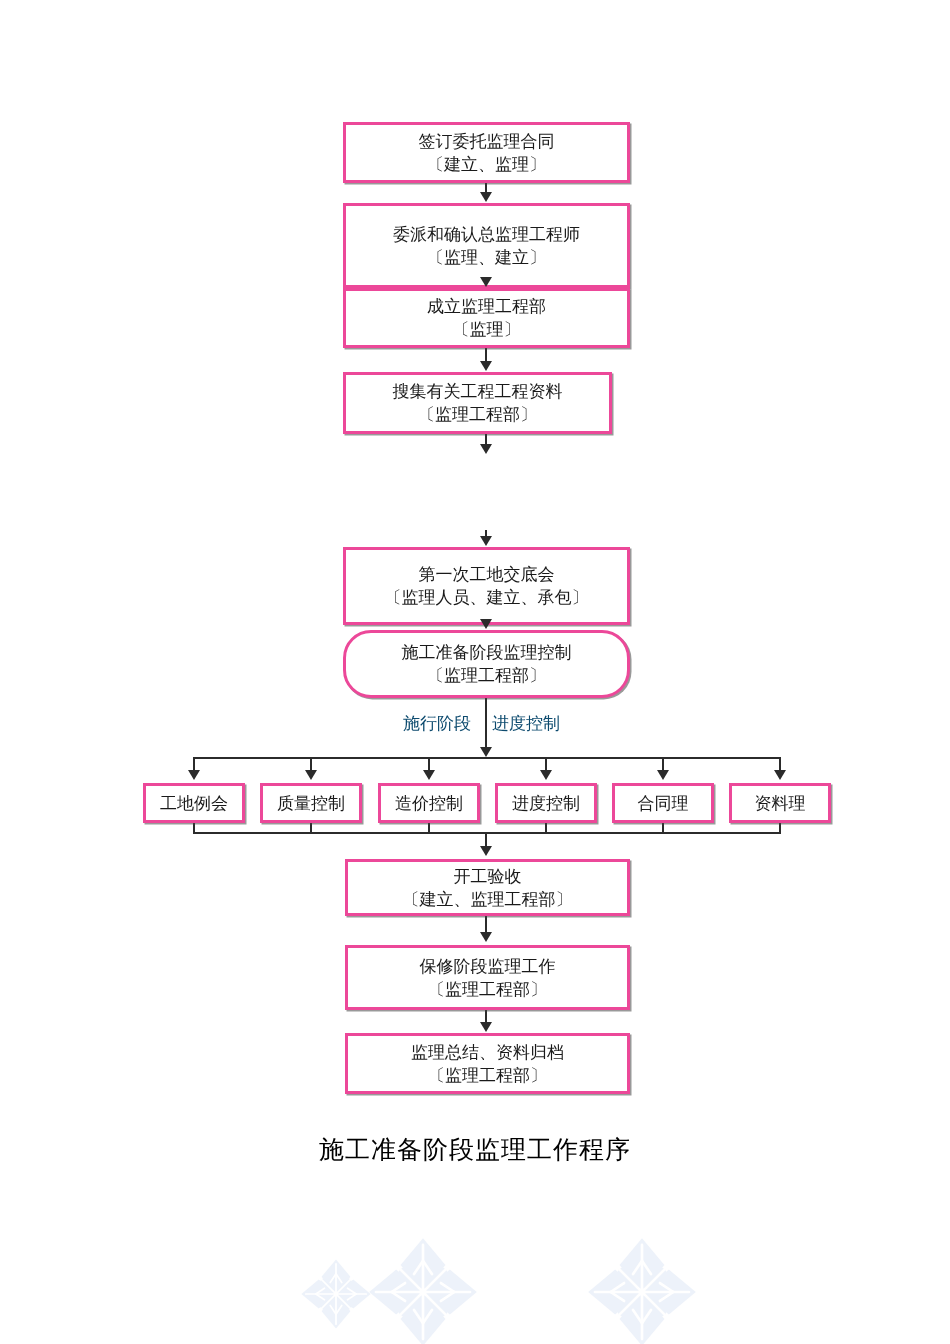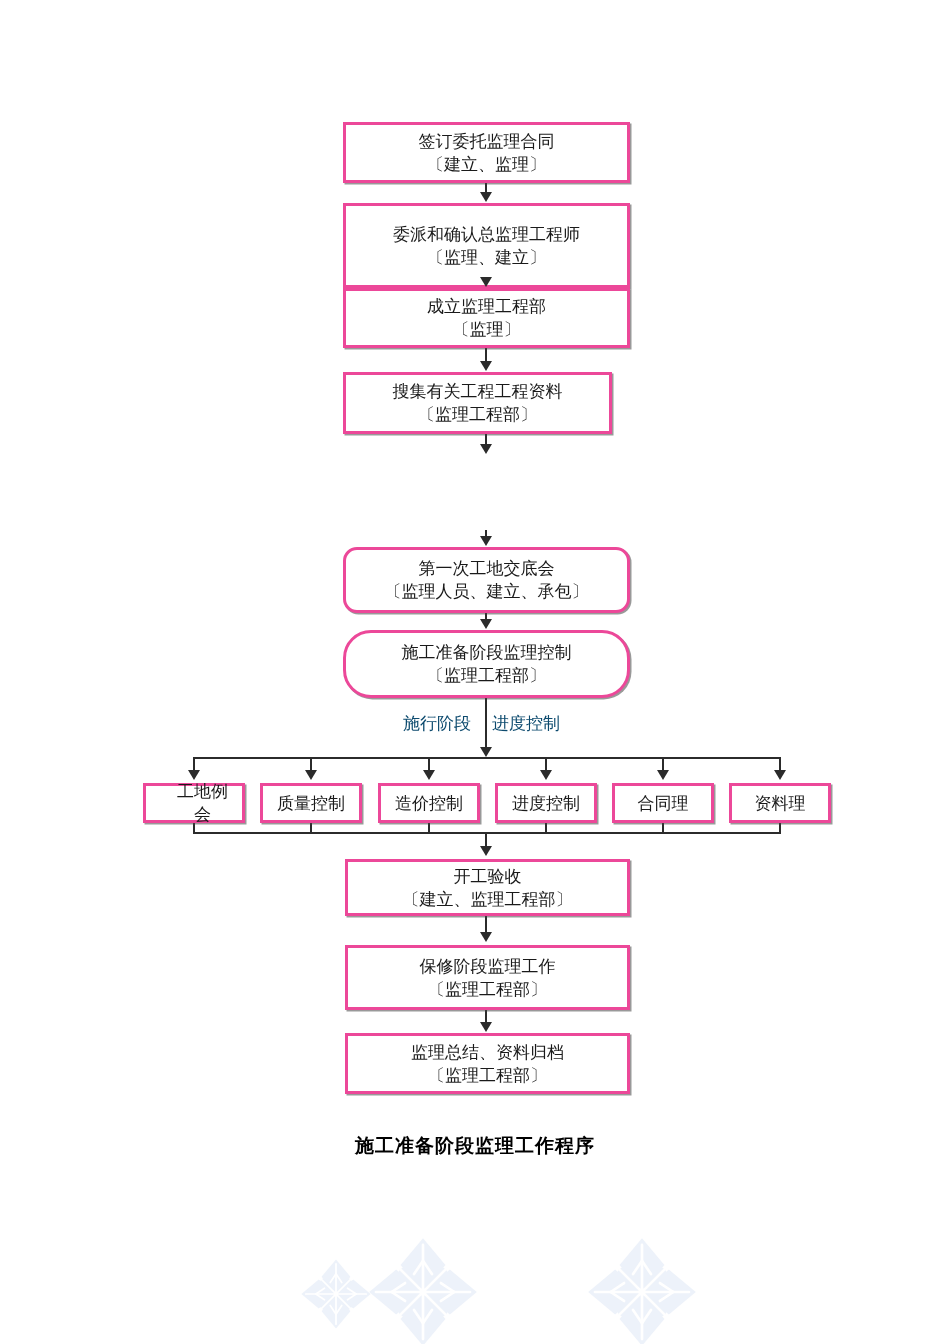--- a/index.html
+++ b/index.html
@@ -89,22 +89,22 @@
     white-space: nowrap;
     z-index: 3;
   }
 
   
   .caption {
     position: absolute;
     width: 950px;
     left: 0;
     text-align: center;
-    font-size: 19px;
-    font-weight: bold;
+    font-size: 25px;
+    font-weight: normal;
     color: #000000;
     letter-spacing: 1px;
     z-index: 3;
   }
 </style>
 </head>
 <body>
 
 <div id="page">
 
@@ -231,31 +231,31 @@
     <span class="node-text">成立监理工程部
 〔监理〕</span>
   </div>
 
   <div class="node main-node" style="left:343px; top:372px; width:269px; height:62px;">
     <span class="node-text">搜集有关工程工程资料
 〔监理工程部〕</span>
   </div>
 
 
-  <div class="node main-node" style="left:343px; top:547px; width:287px; height:66px;border-radius:14px;">
+  <div class="node main-node" style="left:343px; top:547px; width:287px; height:78px;">
     <span class="node-text">第一次工地交底会
 〔监理人员、建立、承包〕</span>
   </div>
 
   <div class="node main-node" style="left:343px; top:630px; width:287px; height:68px;border-radius:28px;">
     <span class="node-text">施工准备阶段监理控制
 〔监理工程部〕</span>
   </div>
 
-  <div class="node parallel-node" style="left:143px; top:783px; width:102px; height:40px;padding-left:17px;">
+  <div class="node parallel-node" style="left:143px; top:783px; width:102px; height:40px;">
     <span class="node-text">工地例会</span>
   </div>
 
   <div class="node parallel-node" style="left:260px; top:783px; width:102px; height:40px;">
     <span class="node-text">质量控制</span>
   </div>
 
   <div class="node parallel-node" style="left:378px; top:783px; width:102px; height:40px;">
     <span class="node-text">造价控制</span>
   </div>

